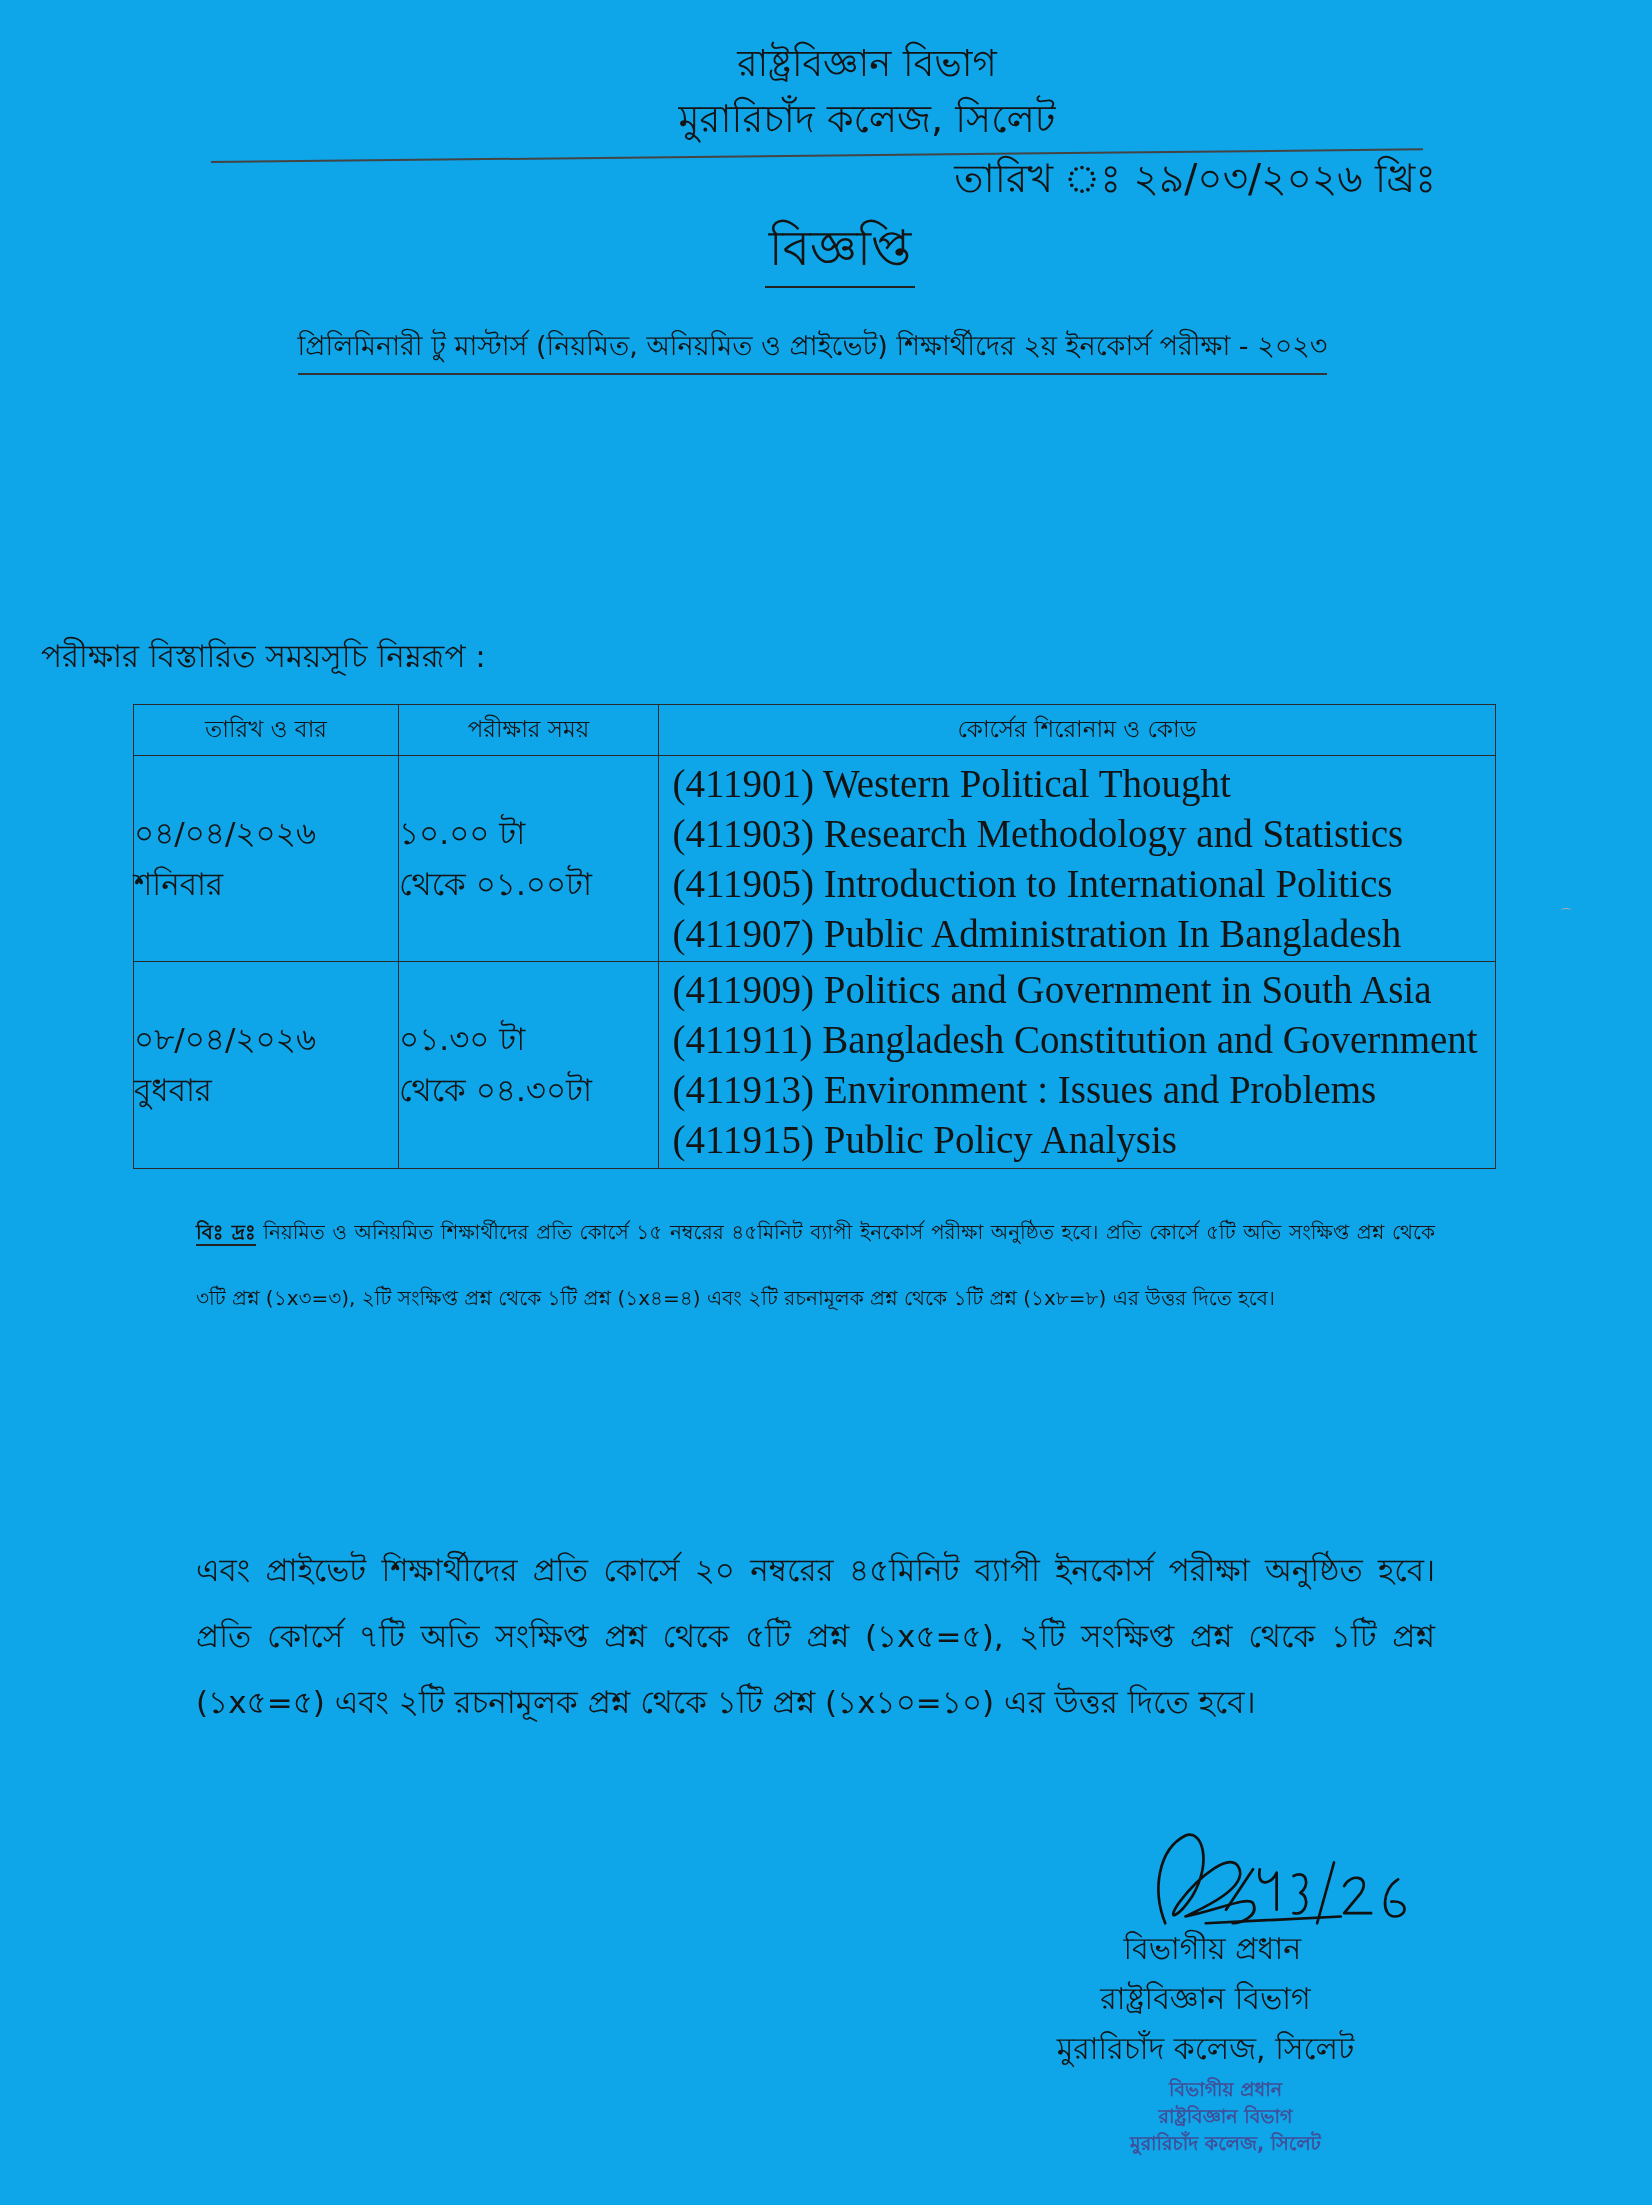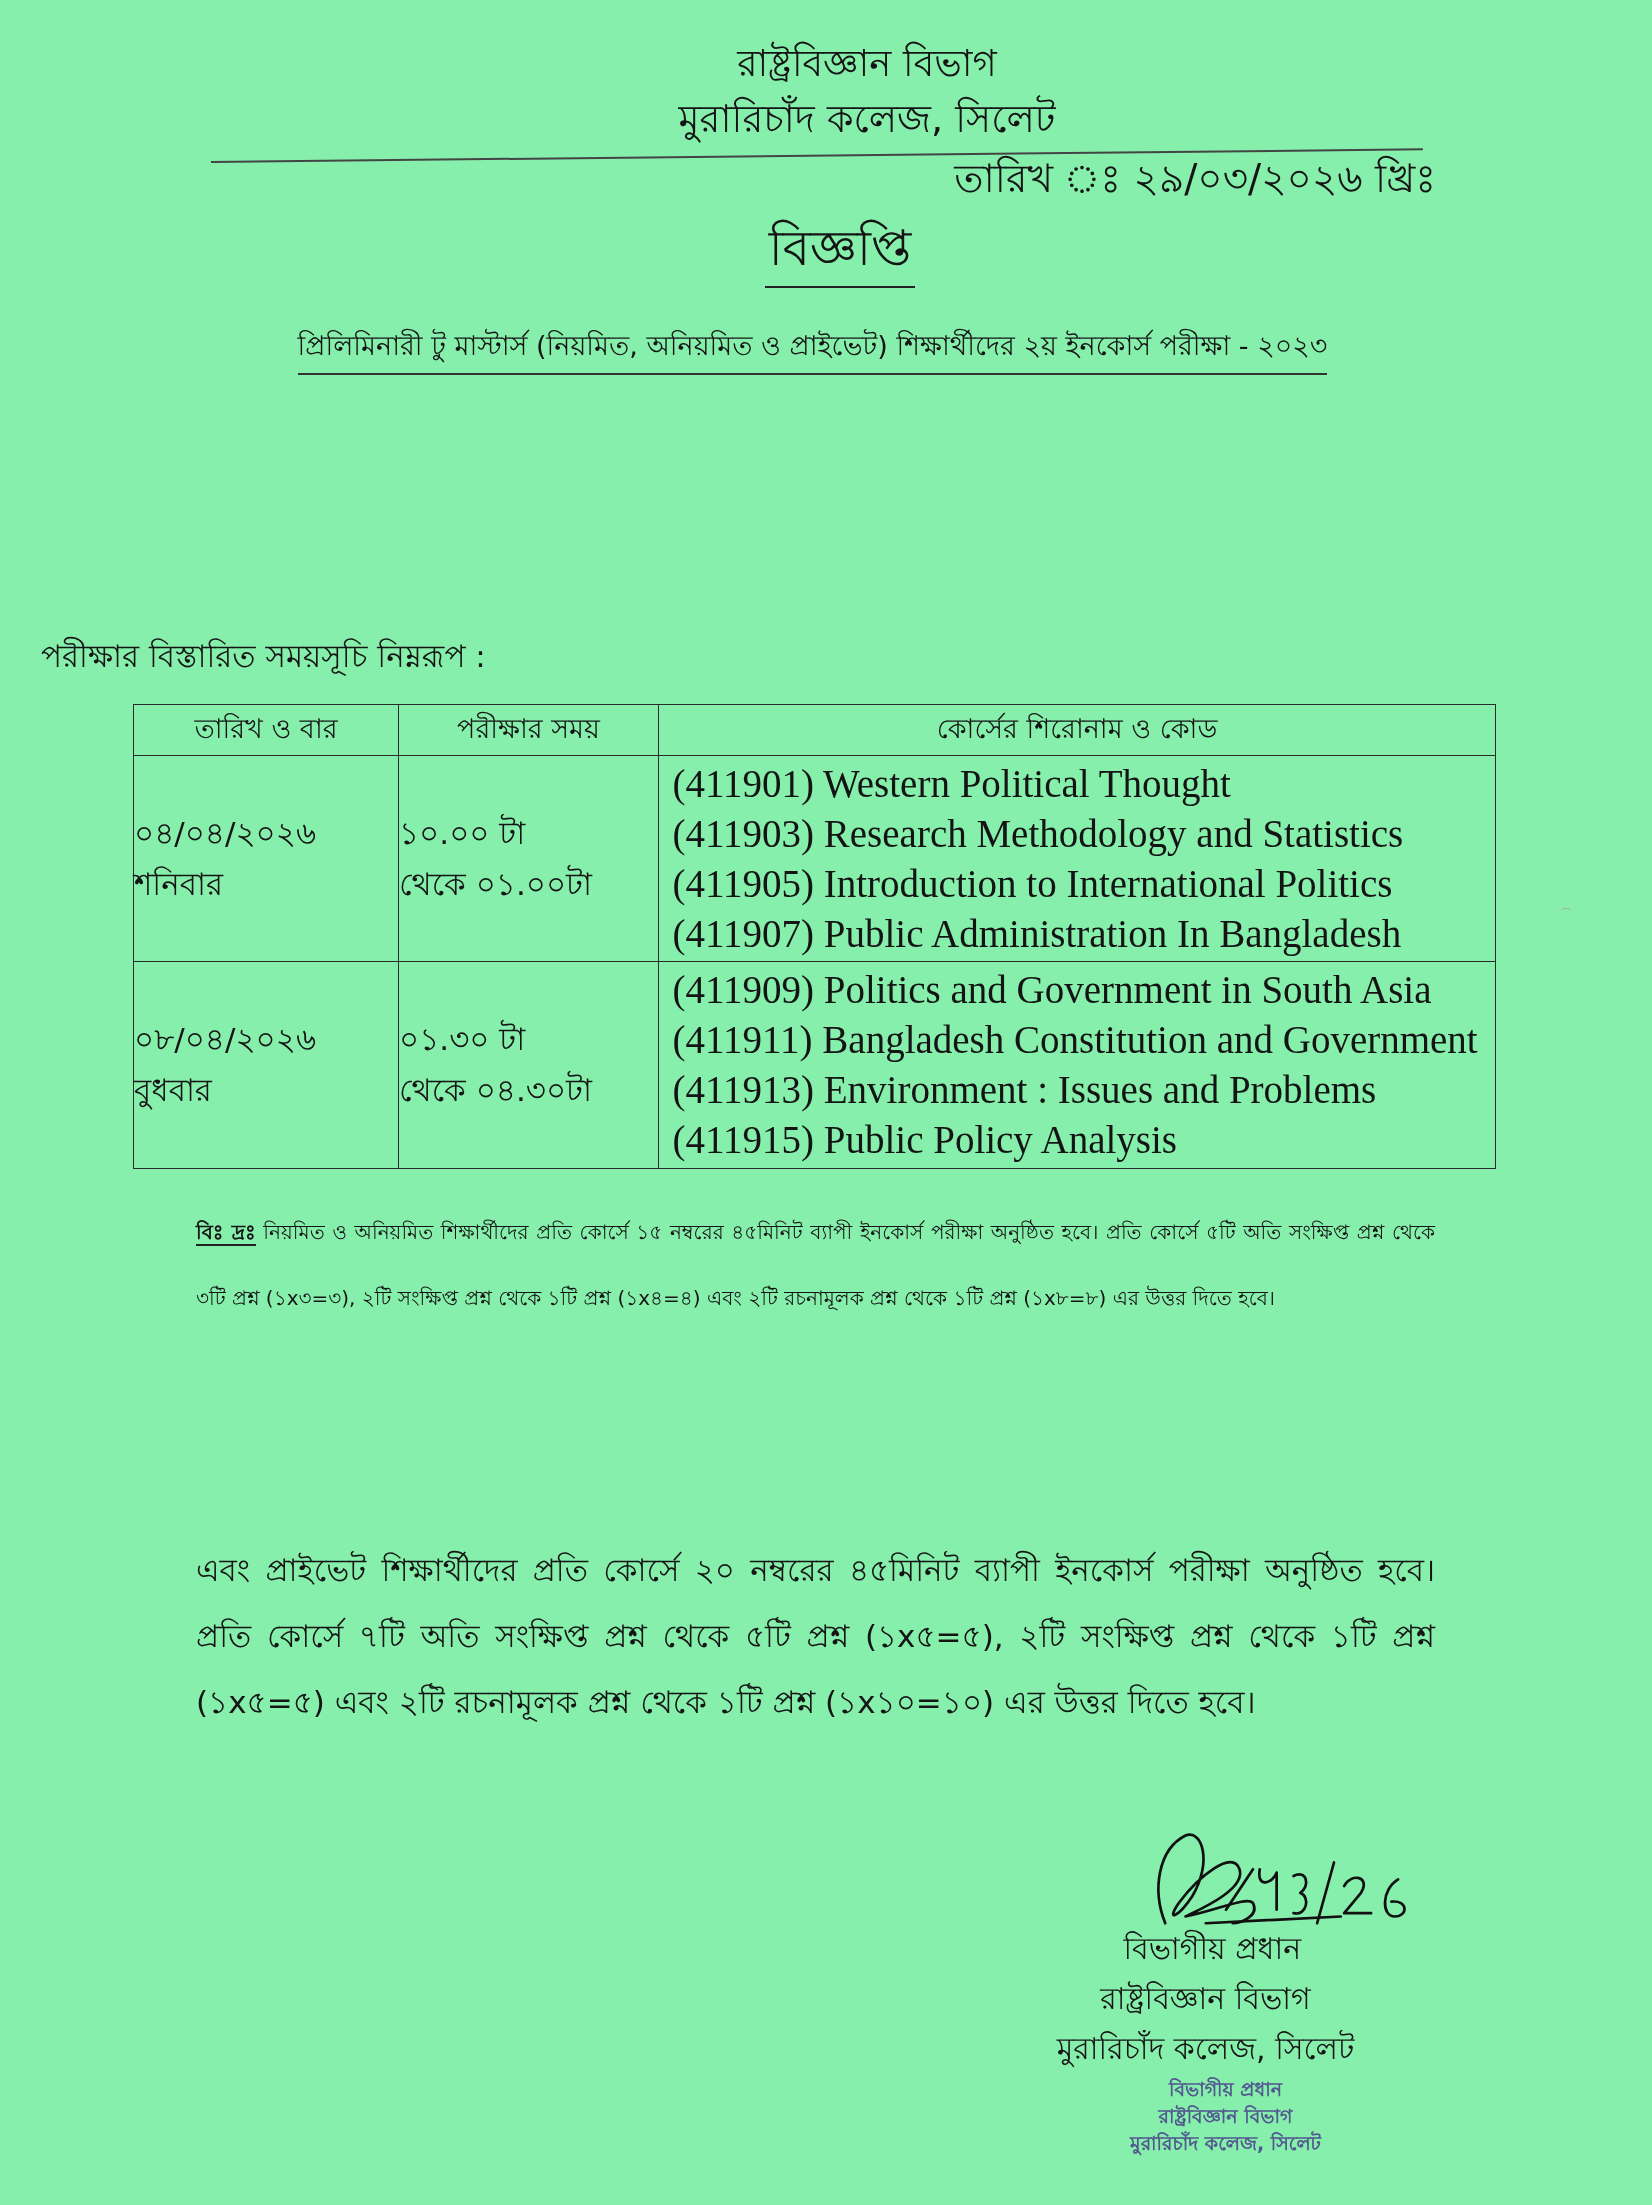--- a/index.html
+++ b/index.html
@@ -4,21 +4,21 @@
   <style>
     html, body { margin: 0; padding: 0; background: #ffffff; }
     body {
       width: 1653px;
       height: 2205px;
       position: relative;
       overflow: hidden;
       font-family: "DejaVu Sans", sans-serif;
       color: #141414;
     }
-    .page { position: absolute; inset: 0; background: #86efac; }
+    .page { position: absolute; inset: 0; background: #0ea5e9; }
 
     
     .header-block { position: absolute; left: 0; right: 0; top: 37px; text-align: center; }
     .dept-name { font-size: 37px; line-height: 54px; margin-left: 81px; }
     .college-name { font-size: 38px; line-height: 57px; margin-left: 81px; }
     .header-rule {
       position: absolute; left: 211px; top: 161px; width: 1212px; height: 0;
       border-top: 2px solid #444; transform: rotate(-0.6deg); transform-origin: left center;
     }
     .date-line {
@@ -57,21 +57,21 @@
     
     .schedule-table {
       position: absolute; left: 133px; top: 704px; width: 1363px;
       border-collapse: collapse;
     }
     .schedule-table th, .schedule-table td {
       border: 1.7px solid #2a2a2a; padding: 0;
       vertical-align: middle;
     }
     .schedule-table th {
-      font-weight: normal; font-size: 27px; height: 50px; text-align: center;
+      font-weight: normal; font-size: 23px; height: 50px; text-align: center;
     }
     .col-date { width: 264px; }
     .col-time { width: 259px; }
     .col-course { width: auto; }
     .cell-center { font-size: 31px; line-height: 51px; }
     .course-list { padding: 2.7px 0 2.7px 13.5px !important; }
     .course-item {
       font-family: "Liberation Serif", serif; font-size: 39px; line-height: 50px;
       white-space: nowrap;
     }

